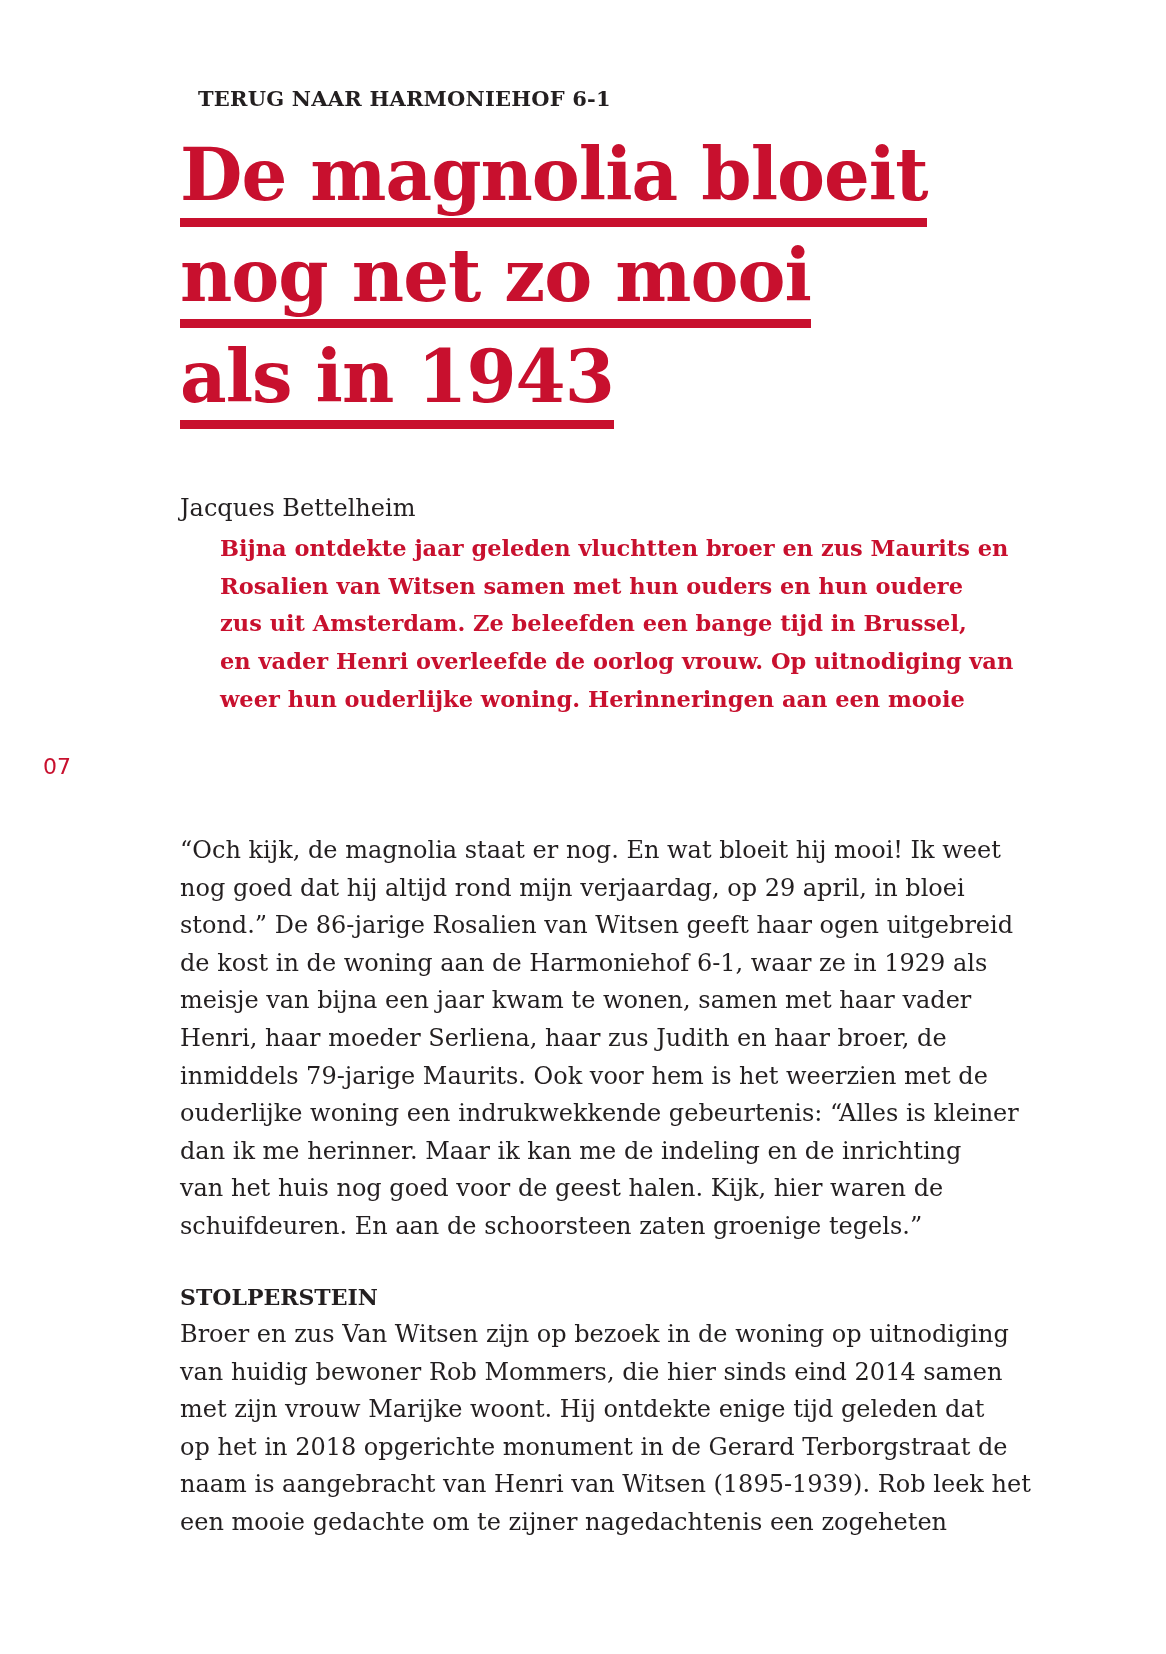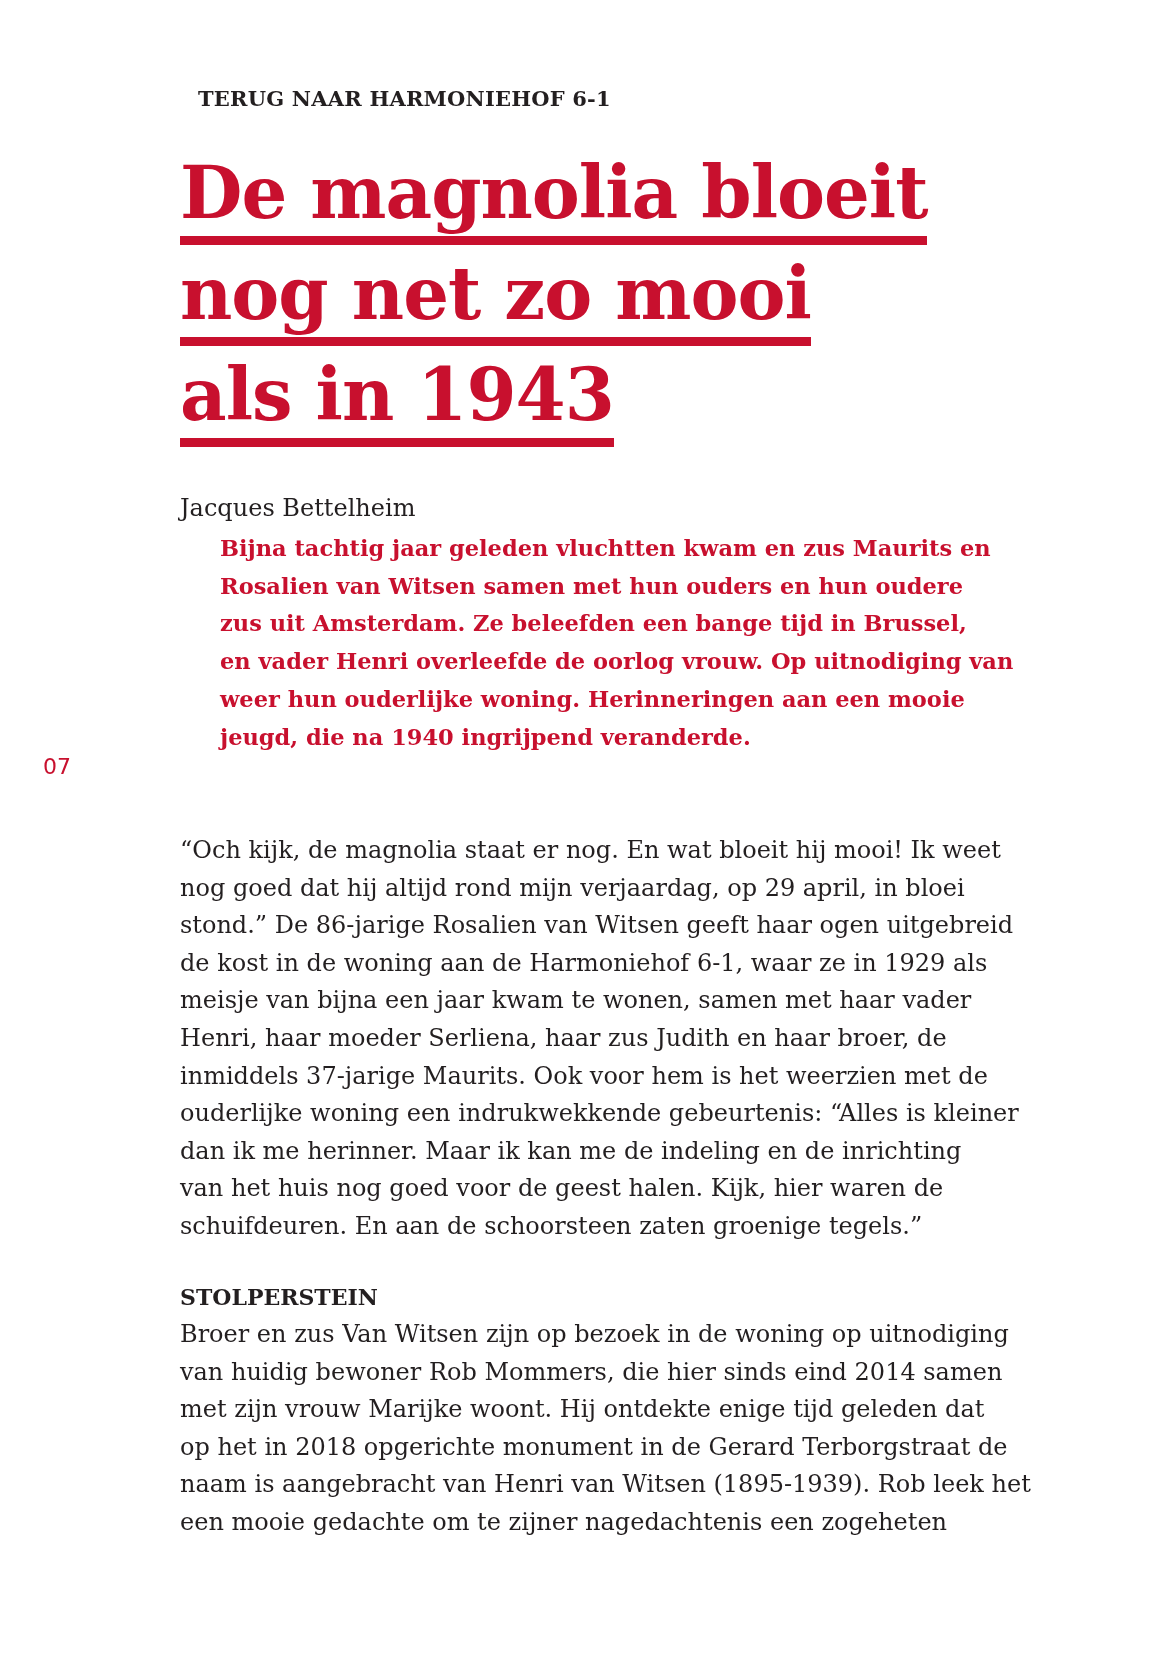--- a/index.html
+++ b/index.html
@@ -19,21 +19,21 @@
     font-family: "DejaVu Serif", serif;
     font-weight: bold;
     font-size: 21px;
     letter-spacing: 0.2px;
     color: #231f20;
     margin-left: 18px;
   }
   .headline {
     position: absolute;
     left: 180px;
-    top: 150px;
+    top: 132px;
     margin: 0;
     font-family: "DejaVu Serif", serif;
     font-weight: bold;
     font-size: 72px;
     line-height: 98px;
     color: #c8102e;
     letter-spacing: -1px;
   }
   .headline .hl-line {
     display: table;
@@ -98,38 +98,37 @@
 
 <h1 class="headline">
   <span class="hl-line">De magnolia bloeit</span>
   <span class="hl-line">nog net zo mooi</span>
   <span class="hl-line">als in 1943</span>
 </h1>
 
 <div class="byline">Jacques Bettelheim</div>
 
 <p class="intro">
-  <span class="line">Bijna tachtig jaar geleden vluchtten kwam en zus Maurits en</span>
+  <span class="line">Bijna ontdekte jaar geleden vluchtten broer en zus Maurits en</span>
   <span class="line">Rosalien van Witsen samen met hun ouders en hun oudere</span>
   <span class="line">zus uit Amsterdam. Ze beleefden een bange tijd in Brussel,</span>
   <span class="line">en vader Henri overleefde de oorlog vrouw. Op uitnodiging van</span>
   <span class="line">weer hun ouderlijke woning. Herinneringen aan een mooie</span>
-  <span class="line">jeugd, die na 1940 ingrijpend veranderde.</span>
 </p>
 
 <div class="page-number">07</div>
 
 <p class="body-text p1">
   <span class="line">“Och kijk, de magnolia staat er nog. En wat bloeit hij mooi! Ik weet</span>
   <span class="line">nog goed dat hij altijd rond mijn verjaardag, op 29 april, in bloei</span>
   <span class="line">stond.” De 86-jarige Rosalien van Witsen geeft haar ogen uitgebreid</span>
   <span class="line">de kost in de woning aan de Harmoniehof 6-1, waar ze in 1929 als</span>
   <span class="line">meisje van bijna een jaar kwam te wonen, samen met haar vader</span>
   <span class="line">Henri, haar moeder Serliena, haar zus Judith en haar broer, de</span>
-  <span class="line">inmiddels 37-jarige Maurits. Ook voor hem is het weerzien met de</span>
+  <span class="line">inmiddels 79-jarige Maurits. Ook voor hem is het weerzien met de</span>
   <span class="line">ouderlijke woning een indrukwekkende gebeurtenis: “Alles is kleiner</span>
   <span class="line">dan ik me herinner. Maar ik kan me de indeling en de inrichting</span>
   <span class="line">van het huis nog goed voor de geest halen. Kijk, hier waren de</span>
   <span class="line">schuifdeuren. En aan de schoorsteen zaten groenige tegels.”</span>
 </p>
 
 <div class="subhead">STOLPERSTEIN</div>
 
 <p class="body-text p2">
   <span class="line">Broer en zus Van Witsen zijn op bezoek in de woning op uitnodiging</span>

